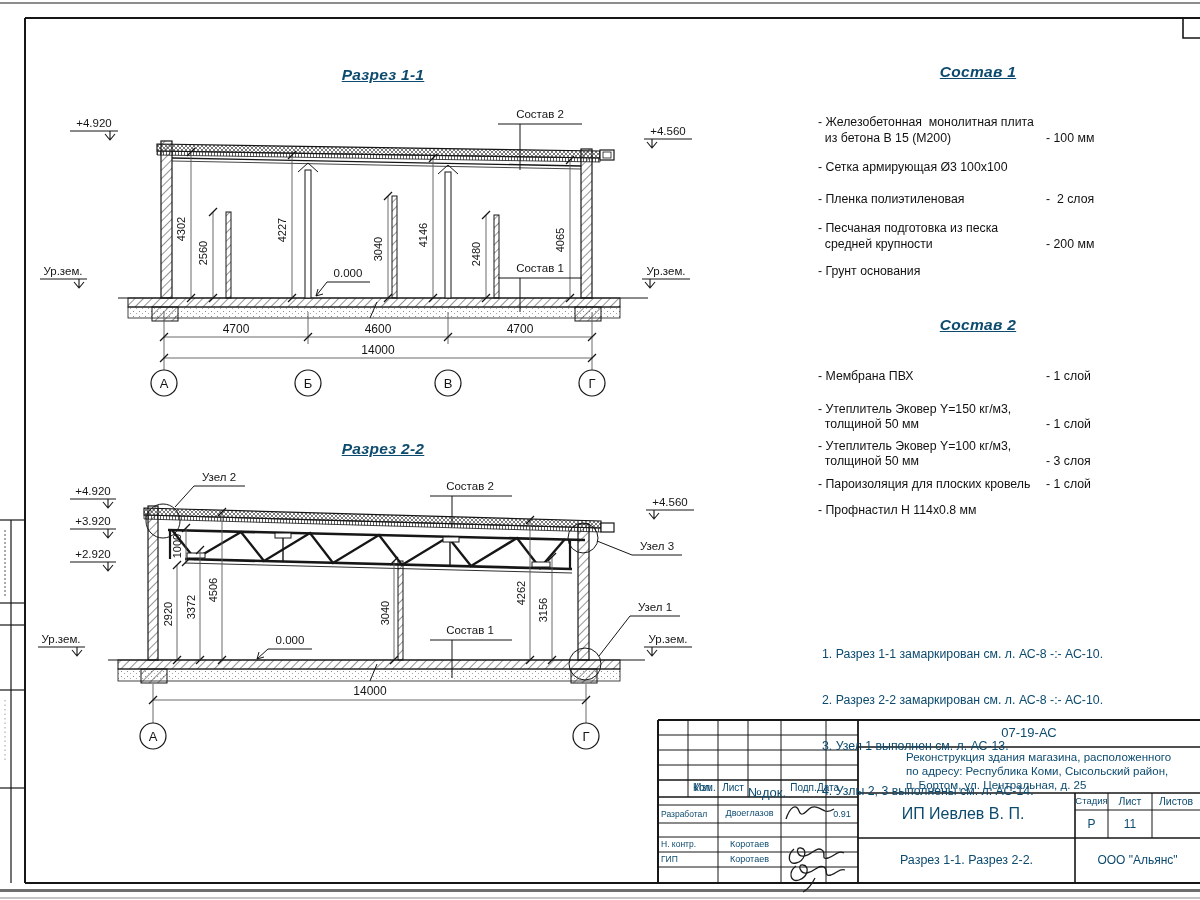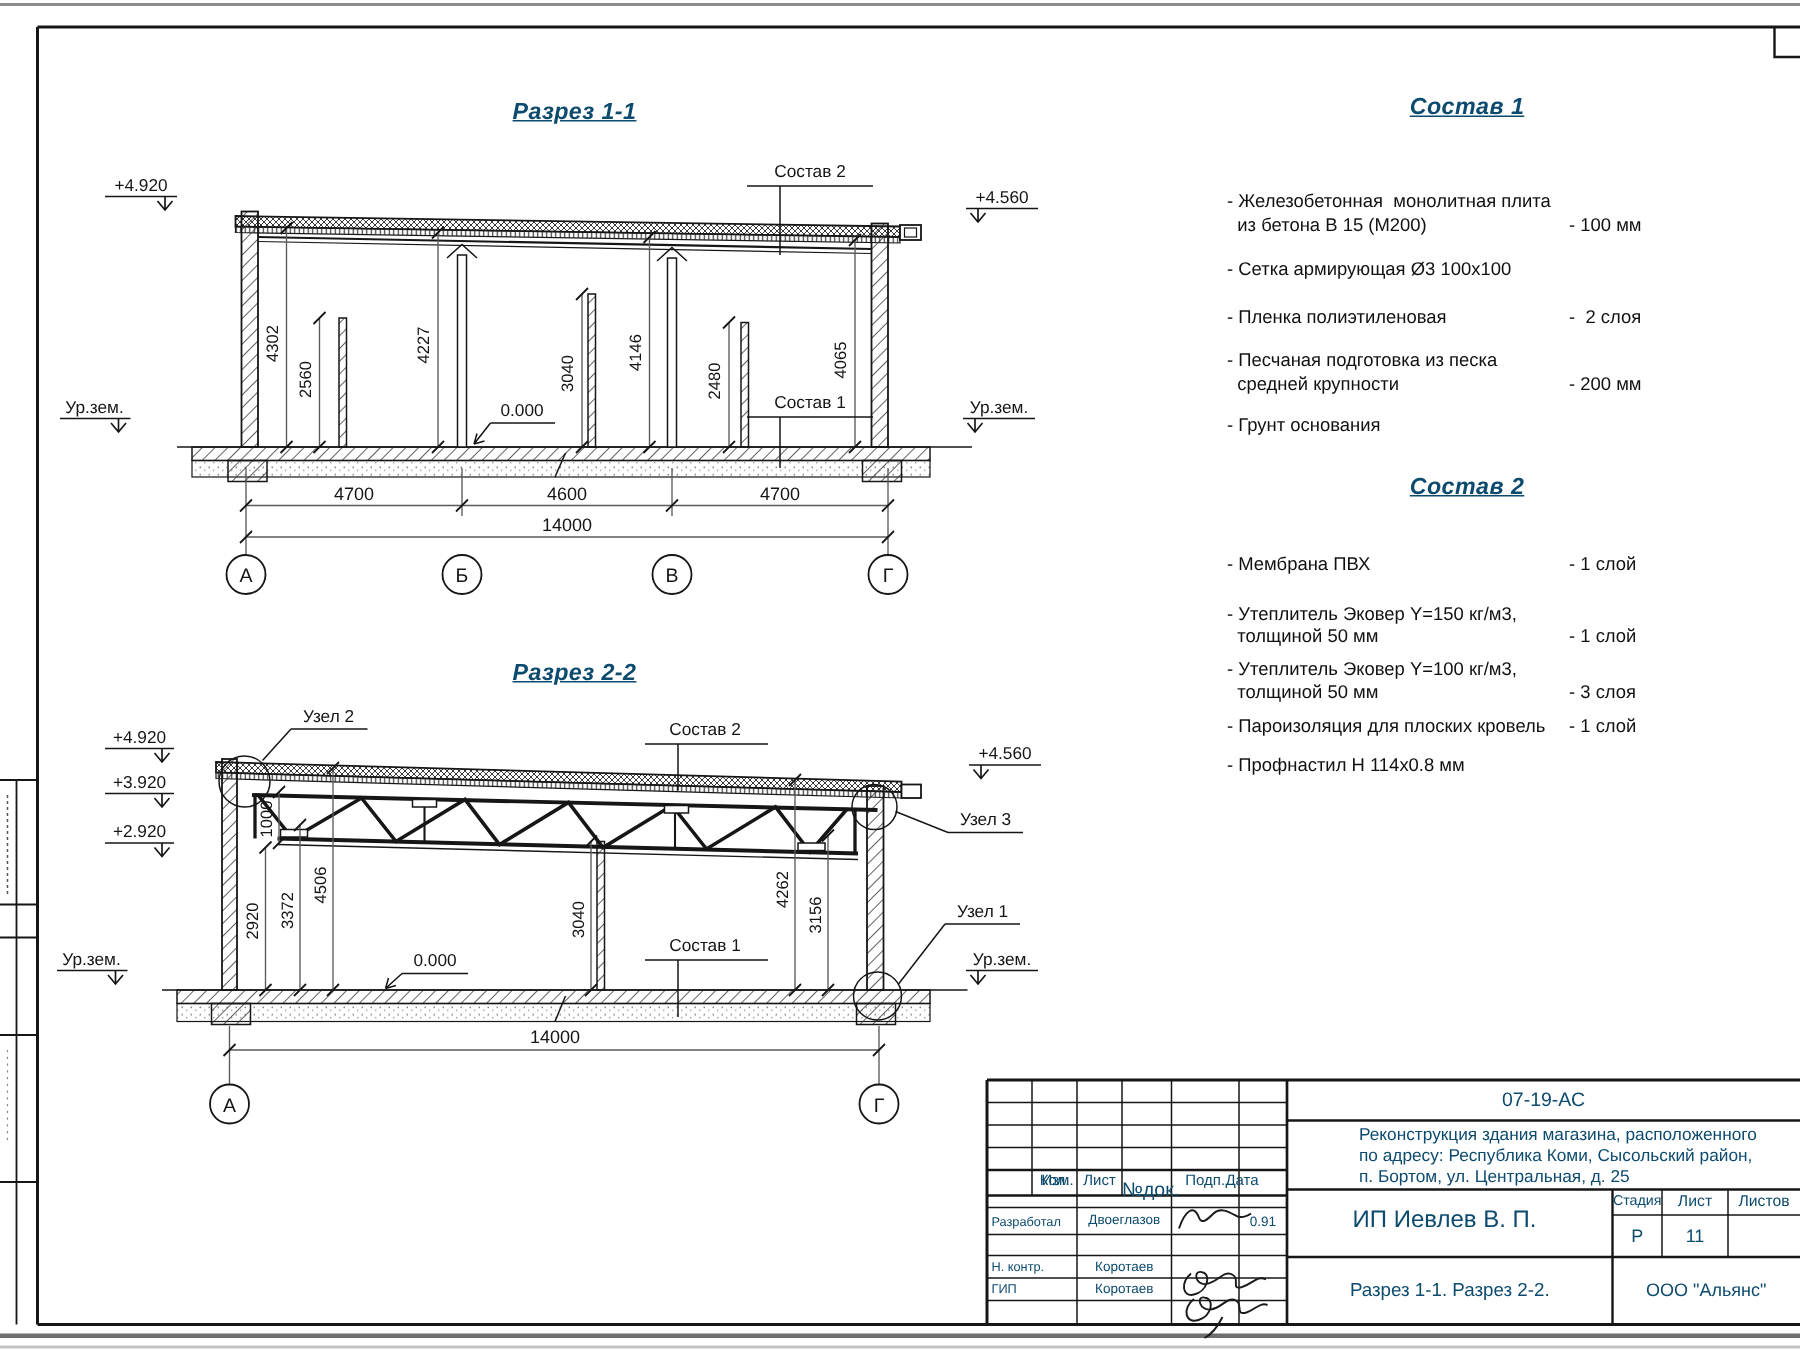--- a/index.html
+++ b/index.html
@@ -360,21 +360,21 @@
     <path d="M786,819 c4,-12 10,-16 13,-8 c2,6 6,2 10,-2 c5,-5 12,0 16,2 c3,1 6,0 9,-2"></path>
     <path d="M794,849 c-7,6 -6,16 2,14 c9,-2 12,-14 5,-15 c-6,-1 -4,9 3,8 c8,-1 12,-10 18,-6 c5,3 -2,10 6,8 c7,-2 10,-8 16,-5"></path>
     <path d="M796,866 c-8,6 -6,17 3,14 c9,-3 11,-14 4,-15 c-6,-1 -3,9 4,8 c8,-1 11,-9 17,-6 c5,3 -1,10 7,8 c6,-2 9,-7 14,-5 m-30,8 c-4,8 -8,12 -12,14"></path>
   </g>
 </svg>
 
 <div class="t ittl ctr" style="left:302px;top:66px;width:162px;">Разрез 1-1</div>
 <div class="t ittl ctr" style="left:302px;top:440px;width:162px;">Разрез 2-2</div>
 
 <div class="t ittl ctr" style="left:897px;top:63px;width:162px;">Состав 1</div>
-<div id="sostav1-list" class="list" style="left:818px;top:115px;margin-top:12px;">
+<div id="sostav1-list" class="list" style="left:818px;top:115px;">
   <div class="li">
         <div class="lt">- Железобетонная  монолитная плита
   из бетона В 15 (М200)</div>
         <div class="lv">- 100 мм</div>
       </div>
   <div class="li">
         <div class="lt">- Сетка армирующая Ø3 100х100</div>
         <div class="lv"></div>
       </div>
   <div class="li">
@@ -411,20 +411,26 @@
   <div class="li">
         <div class="lt">- Пароизоляция для плоских кровель</div>
         <div class="lv">- 1 слой</div>
       </div>
   <div class="li">
         <div class="lt">- Профнастил Н 114х0.8 мм</div>
         <div class="lv"></div>
       </div>
 </div>
 
+<div class="t note" style="left:822px;top:617px;width:360px;">
+  <div>1. Разрез 1-1 замаркирован см. л. АС-8 -:- АС-10.</div>
+  <div>2. Разрез 2-2 замаркирован см. л. АС-8 -:- АС-10.</div>
+  <div>3. Узел 1 выполнен см. л. АС-13.</div>
+  <div>4. Узлы 2, 3 выполнены см. л. АС-14.</div>
+</div>
 
 <div class="t ctr" style="left:858px;top:725px;width:342px;font-size:13px;">07-19-АС</div>
 <div class="t" style="left:906px;top:750px;width:318px;font-size:11.5px;line-height:14.2px;">Реконструкция здания магазина, расположенного
 по адресу: Республика Коми, Сысольский район,
 п. Бортом, ул. Центральная, д. 25</div>
 
 <div class="t tb ctr" style="left:690px;top:782px;width:30px;">Изм.</div>
 <div class="t tb ctr" style="left:688px;top:782px;width:30px;">Кол.</div>
 <div class="t tb ctr" style="left:718px;top:782px;width:30px;">Лист</div>
 <div class="t tb ctr" style="left:748px;top:785px;width:33px;font-size:13px;">№док.</div>

